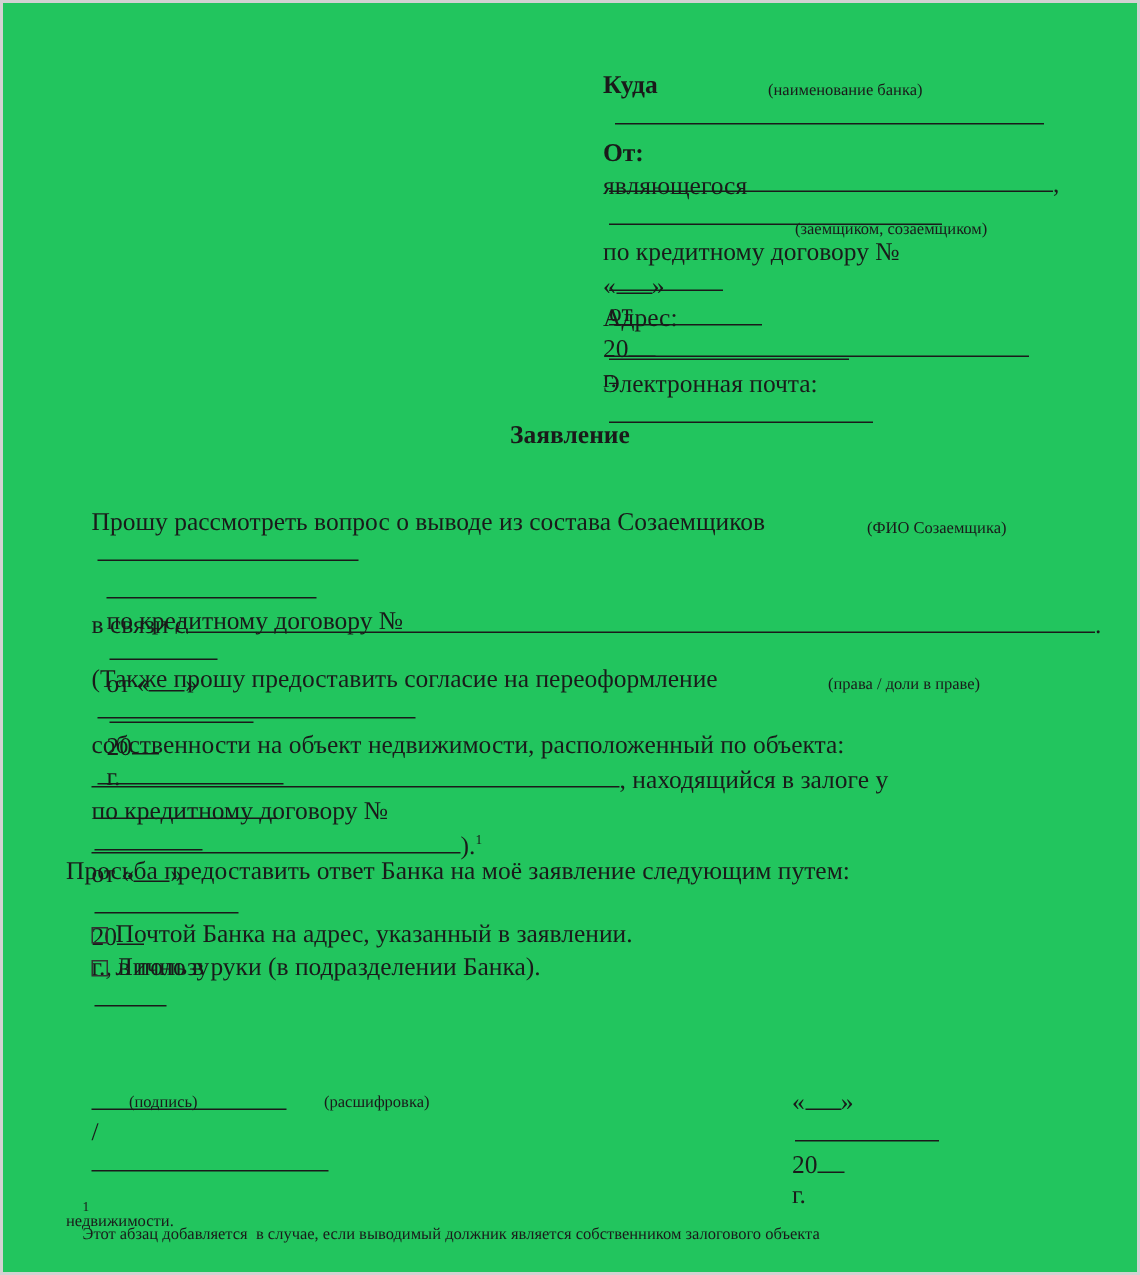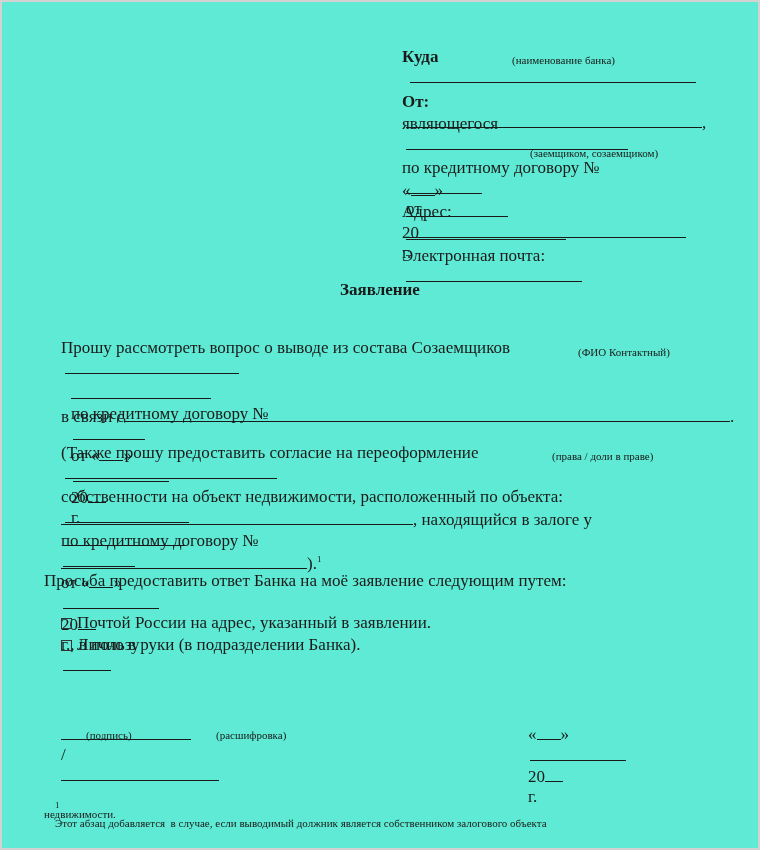--- a/index.html
+++ b/index.html
@@ -3,21 +3,21 @@
 <meta charset="utf-8">
 <style>
   html, body { margin: 0; padding: 0; background: #ffffff; }
   body {
     width: 760px; height: 850px; position: relative; overflow: hidden;
     font-family: "Liberation Serif", "DejaVu Serif", serif;
     color: #1a1a1a;
   }
   .page {
     position: absolute; left: 0; top: 0; width: 756px; height: 846px;
-    border: 2px solid #d2d2d2; background: #5eead4;
+    border: 2px solid #d2d2d2; background: #22c55e;
   }
   .abs { position: absolute; white-space: pre; }
   .t { font-size: 17px; line-height: 20px; }
   .b { font-weight: bold; }
   .cap { font-size: 11px; line-height: 13px; }
   .foot { font-size: 11px; line-height: 14px; }
   .ul { display: inline-block; border-bottom: 1px solid #1a1a1a; height: 15px; vertical-align: baseline; }
   .cb {
     display: inline-block; width: 11px; height: 11px; border: 1px solid #333;
     vertical-align: -1px; margin-right: 5px; box-sizing: border-box;
@@ -72,21 +72,21 @@
     <span>Электронная почта:</span>
     <span class="ul" style="width:176px; margin-left:4px;"></span>
   </div>
 
   <div class="abs t" style="left:42px; top:316px;">
     <span>Прошу рассмотреть вопрос о выводе из состава Созаемщиков</span>
     <span class="ul" style="width:174px; margin-left:4px;"></span>
   </div>
 
   <div class="abs t b" style="left:0; width:756px; text-align:center; top:278px;">Заявление</div>
-  <div class="abs cap" style="left:576px; top:344px;">(ФИО Контактный)</div>
+  <div class="abs cap" style="left:576px; top:344px;">(ФИО Созаемщика)</div>
 
   <div class="abs t" style="left:52px; top:361px;">
     <span class="ul" style="width:140px;"></span>
     <span>по кредитному договору №</span>
     <span class="ul" style="width:72px; margin-left:2px;"></span>
     <span>от «</span><span class="ul" style="width:24px;"></span><span>»</span>
     <span class="ul" style="width:96px; margin-left:2px;"></span>
     <span>20</span><span class="ul" style="width:18px;"></span>
     <span>г.</span>
   </div>
@@ -121,21 +121,21 @@
     <span class="ul" style="width:48px; margin-left:2px;"></span>
   </div>
 
   <div class="abs t" style="left:42px; top:531px;">
     <span class="ul" style="width:246px;"></span><span>).</span><sup>1</sup>
   </div>
 
   <div class="abs t" style="left:42px; top:569px;">Просьба предоставить ответ Банка на моё заявление следующим путем:</div>
 
   <div class="abs t" style="left:42px; top:591px;">
-    <span class="cb"></span><span>Почтой России на адрес, указанный в заявлении.</span>
+    <span class="cb"></span><span>Почтой Банка на адрес, указанный в заявлении.</span>
   </div>
   <div class="abs t" style="left:42px; top:613px;">
     <span class="cb"></span><span>Лично в руки (в подразделении Банка).</span>
   </div>
 
   <div class="abs t" style="left:42px; top:702px;">
     <span class="ul" style="width:130px;"></span>
     <span>/</span>
     <span class="ul" style="width:158px;"></span>
   </div>

